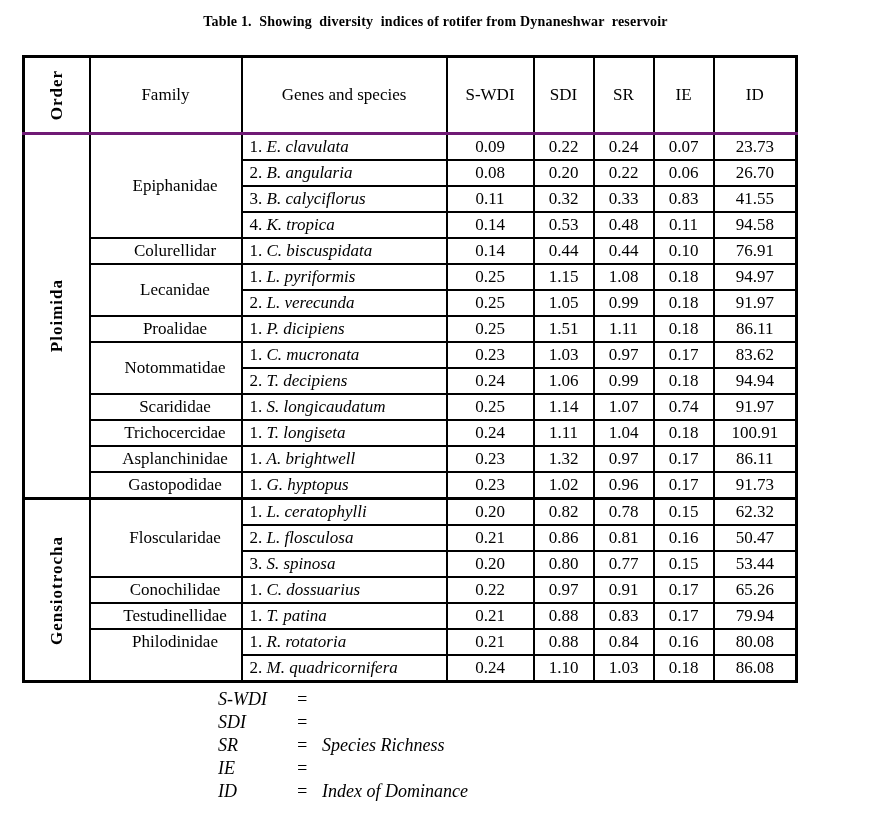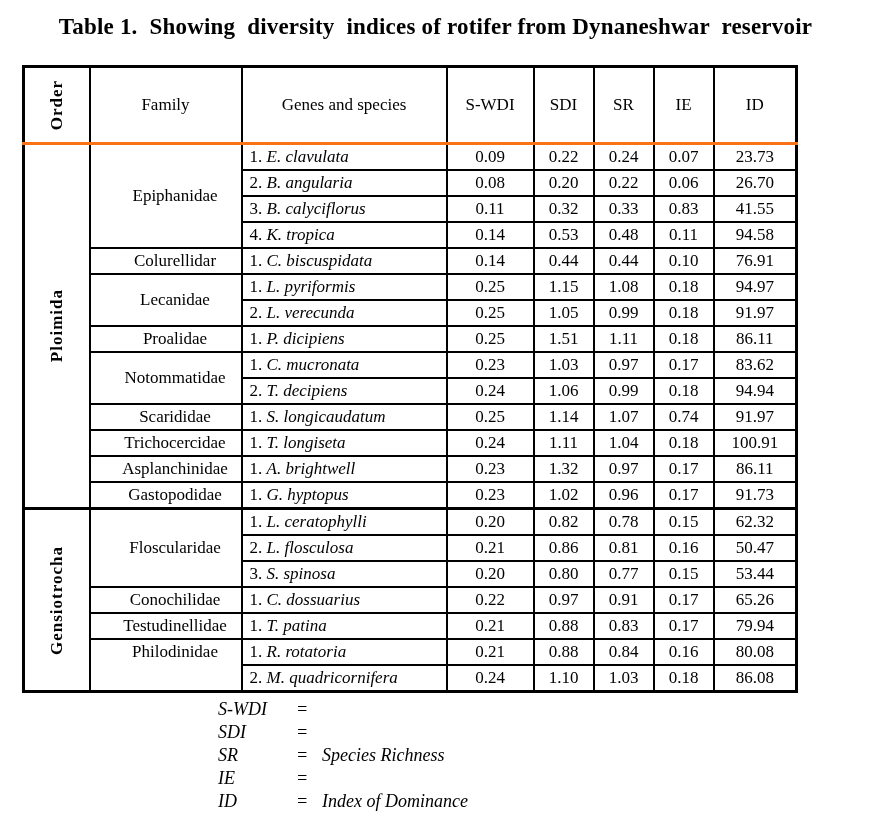--- a/index.html
+++ b/index.html
@@ -13,21 +13,21 @@
     position: relative;
     width: 871px;
     height: 836px;
     background: #ffffff;
     overflow: hidden;
   }
   .title {
     margin: 0;
     padding-top: 14px;
     text-align: center;
-    font-size: 23px;
+    font-size: 14px;
     font-weight: bold;
     white-space: pre-wrap;
     letter-spacing: 0.2px;
   }
   table.data-table {
     border-collapse: collapse;
     table-layout: fixed;
     width: 773px;
     margin-left: 22px;
     margin-top: 25px;
@@ -35,21 +35,21 @@
   }
   .data-table th, .data-table td {
     border: 2px solid #000;
     padding: 0;
     font-size: 17px;
     font-weight: normal;
     overflow: hidden;
   }
   .data-table thead th {
     height: 74px;
-    border-bottom: 3px solid #f97316;
+    border-bottom: 3px solid #701a75;
     text-align: center;
     vertical-align: middle;
   }
   .data-table tbody td {
     height: 24px;
     line-height: 24px;
   }
   .vertical {
     writing-mode: vertical-rl;
     transform: rotate(180deg);

